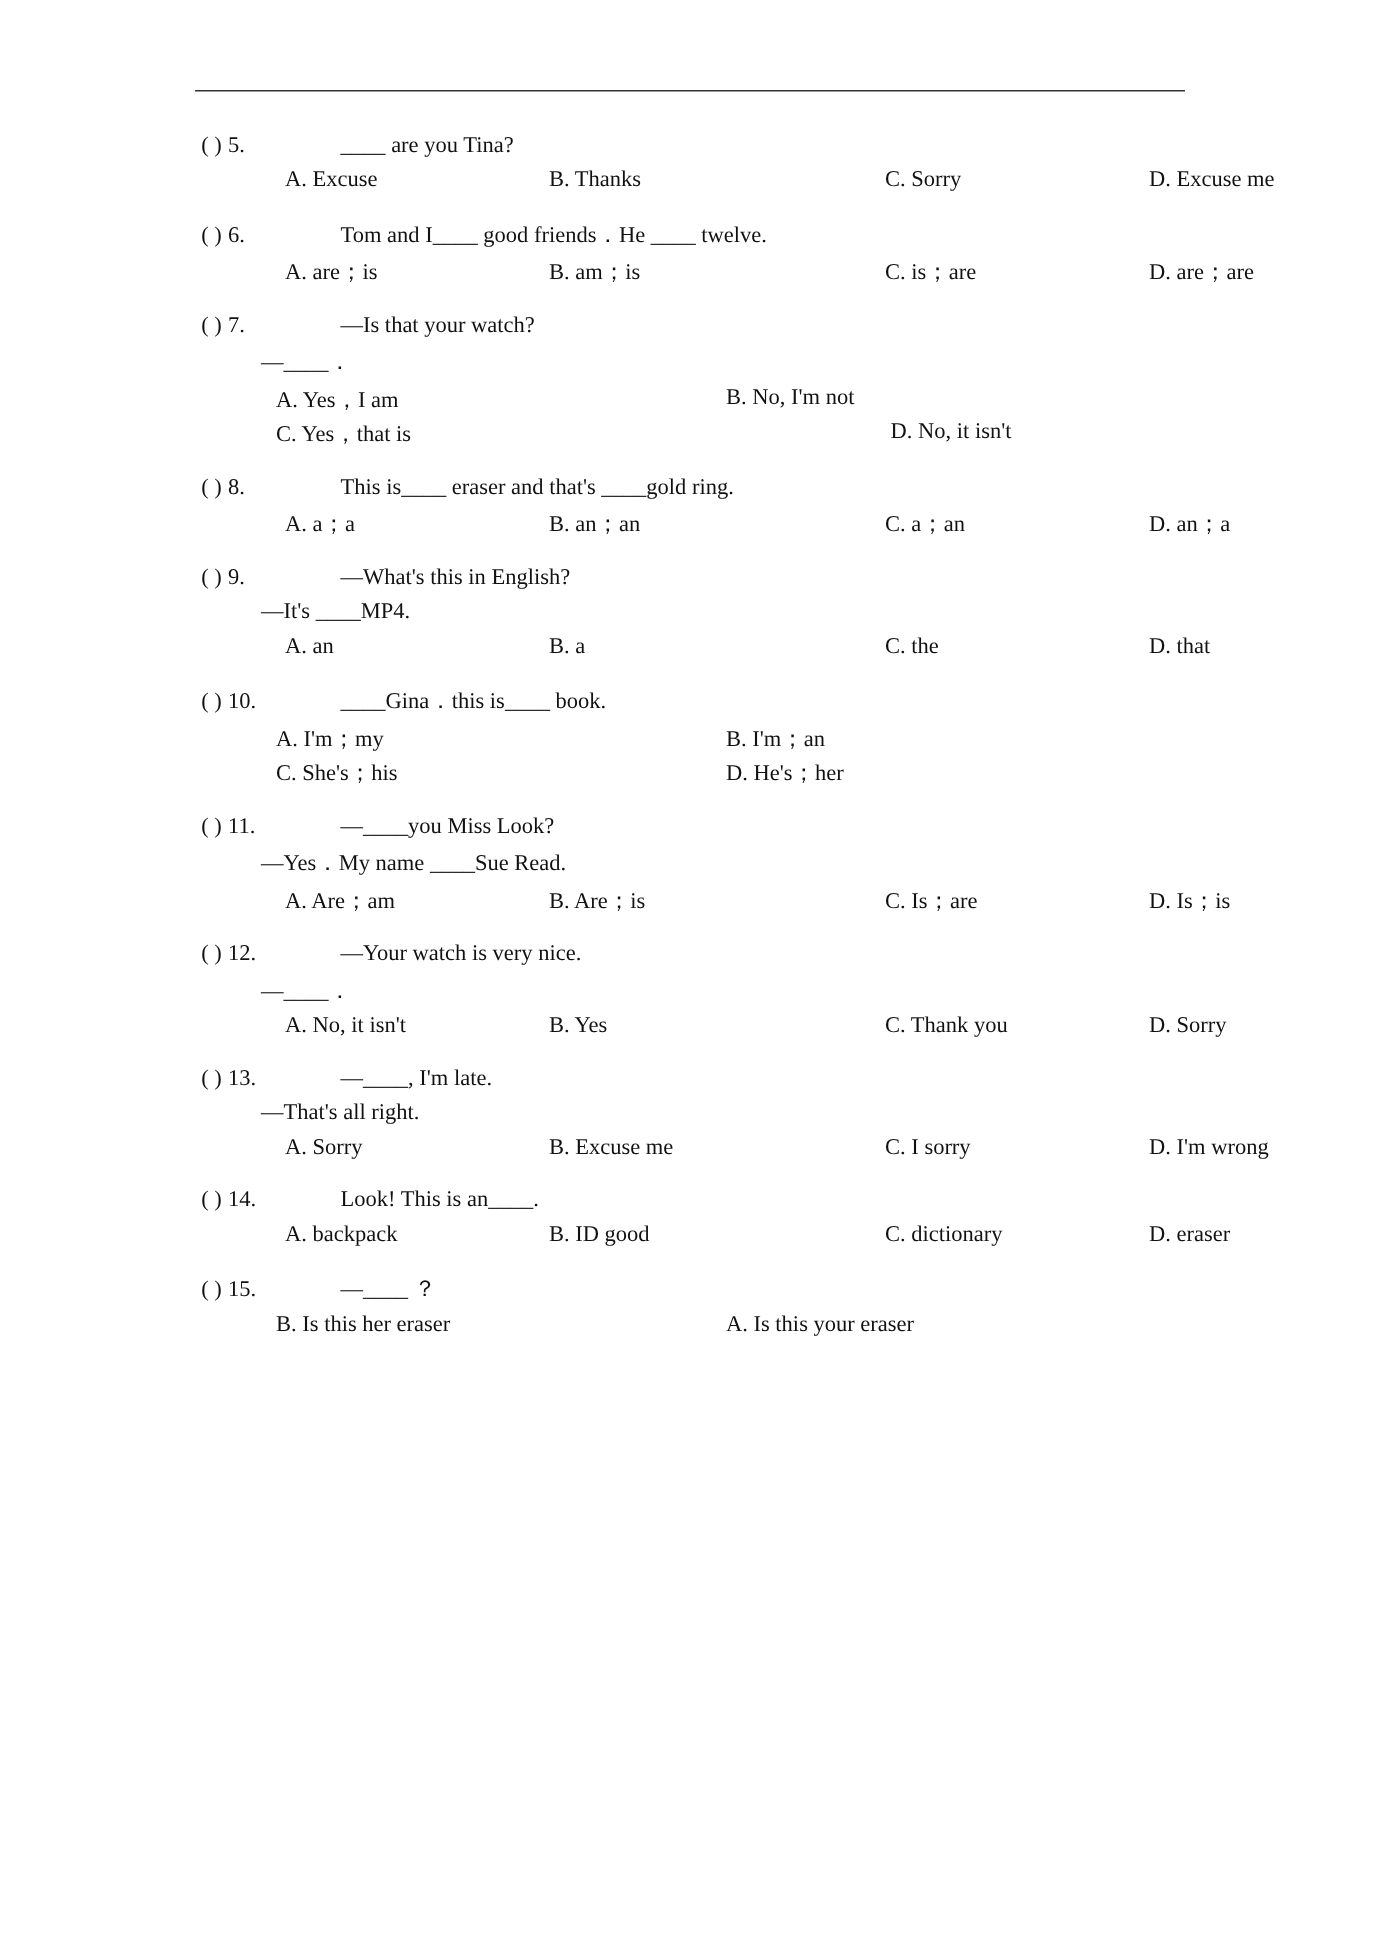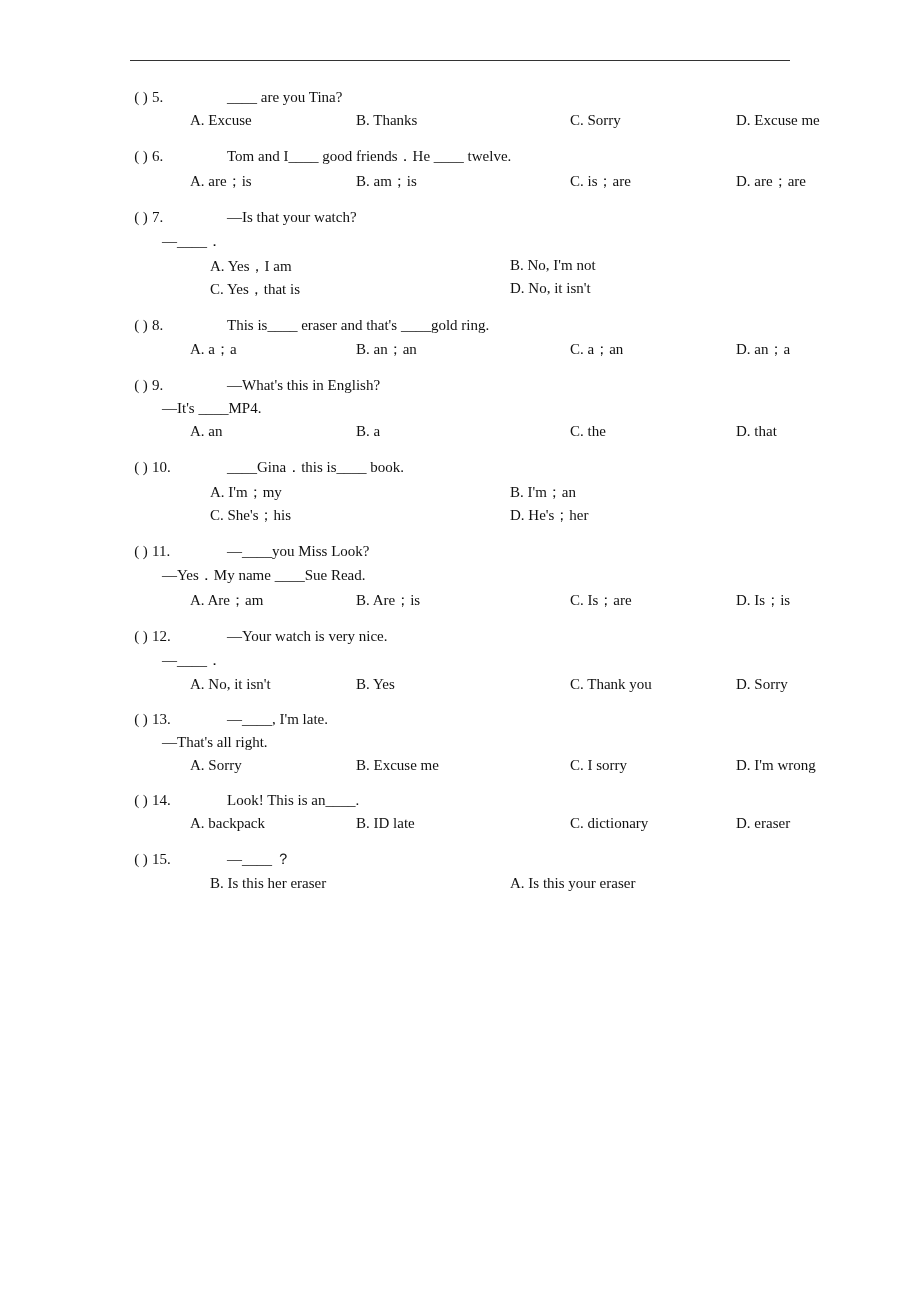--- a/index.html
+++ b/index.html
@@ -35,42 +35,42 @@
     }
     .qtext {
       flex: 1;
       margin-left: 47px;
     }
     .options-row {
       display: flex;
       align-items: baseline;
       margin-left: 60px;
       margin-bottom: 4px;
-      gap: 6px;
+      gap: 16px;
     }
     .opt {
       display: inline-block;
     }
     .opt-a { min-width: 160px; }
     .opt-b { min-width: 160px; }
     .opt-c { min-width: 160px; margin-left: 48px; }
     .opt-d { min-width: 160px; }
     .options-two-row {
-      margin-left: 80px;
+      margin-left: 54px;
       margin-bottom: 4px;
     }
     .options-two-row .opt-row {
       display: flex;
       margin-bottom: 4px;
     }
     .options-two-row .opt-row .opt {
       min-width: 300px;
     }
     .blank-line {
-      margin-left: 32px;
+      margin-left: 44px;
       margin-bottom: 6px;
     }
   </style>
 </head>
 <body>
 
 <div class="top-line"></div>
 
 <div id="questions-container">
     <div class="question-block">
@@ -106,21 +106,21 @@
         <span class="qtext">—Is that your watch?</span>
       </div>
       <div class="blank-line">—____．</div>
       <div class="options-two-row">
         <div class="opt-row">
           <span class="opt" style="min-width: 300px;">A.  Yes，I am</span>
           <span class="opt" style="min-width: 300px;">B.  No, I'm not</span>
         </div>
         <div class="opt-row">
           <span class="opt" style="min-width: 300px;">C.  Yes，that is</span>
-          <span class="opt" style="min-width: 300px;">D.  No, it isn't</span>
+          <span class="opt" style="min-width: 300px; text-align: center;">D.  No, it isn't</span>
         </div>
       </div>
     </div>
     <div class="question-block">
       <div class="question-row">
         <span class="paren">(   )</span>
         <span class="qnum">8.</span>
         <span class="qtext">This is____ eraser and that's ____gold ring.</span>
       </div>
       <div class="options-row">
@@ -204,21 +204,21 @@
       </div>
     </div>
     <div class="question-block">
       <div class="question-row">
         <span class="paren">(   )</span>
         <span class="qnum">14.</span>
         <span class="qtext">Look! This is an____.</span>
       </div>
       <div class="options-row">
         <span class="opt opt-a">A.  backpack</span>
-        <span class="opt opt-b">B.  ID late</span>
+        <span class="opt opt-b">B.  ID good</span>
         <span class="opt opt-c">C.  dictionary</span>
         <span class="opt opt-d">D.  eraser</span>
       </div>
     </div>
     <div class="question-block">
       <div class="question-row">
         <span class="paren">(   )</span>
         <span class="qnum">15.</span>
         <span class="qtext">—____ ？</span>
       </div>

